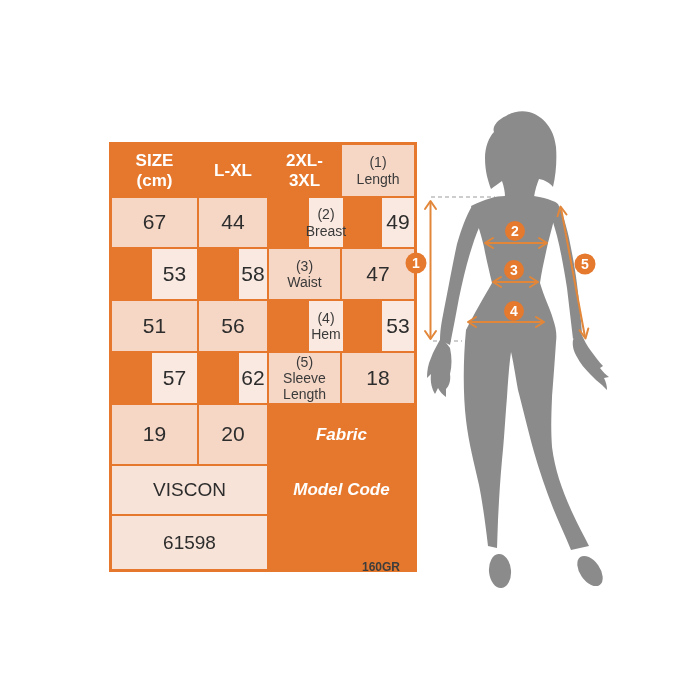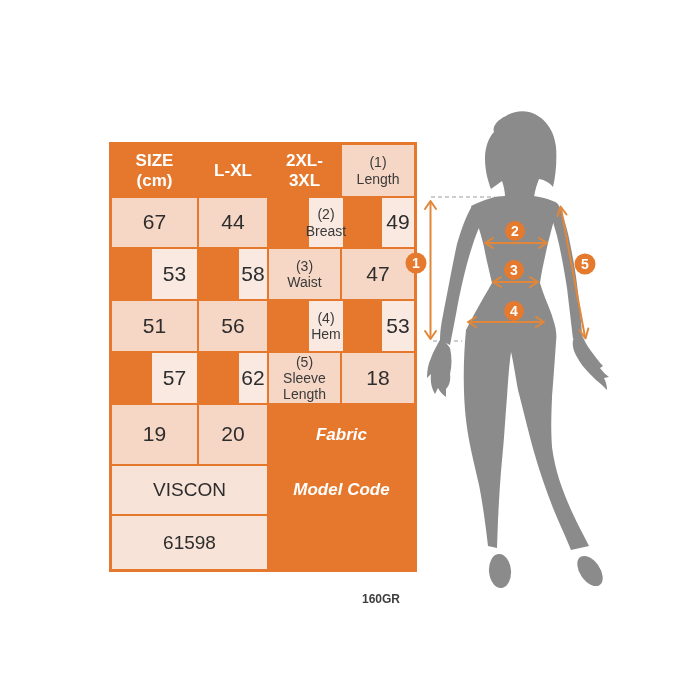--- a/index.html
+++ b/index.html
@@ -29,21 +29,21 @@
   .cell.lbl{font-size:14px;color:#3a3a3a;padding:0 17px;}
   .cell.val{font-size:21px;color:#2d2d2d;}
   .rA{background:#f6d7c6;}   
   .rB{background:#fae9e0;margin-left:40px;}   
   .rC{background:#f8e3d8;}   
   .span2{grid-column:span 2;}
   .foot-head{font-size:17.5px;font-style:italic;}
   .foot-val{font-size:19px;color:#2d2d2d;}
   
   .weight-note{
-    position:absolute;left:330px;top:592px;width:70px;
+    position:absolute;left:330px;top:560px;width:70px;
     text-align:right;font-size:12px;font-weight:bold;color:#3d3d3d;
   }
   
   .figure-svg{position:absolute;left:402px;top:100px;}
   .sil{fill:#8b8b8b;stroke:none;}
   .meas{stroke:#e2873a;stroke-width:2;fill:none;stroke-linecap:round;stroke-linejoin:round;}
   .dash{stroke:#bdbdbd;stroke-width:1.4;stroke-dasharray:4 3;fill:none;}
   .mk{fill:#e5792e;}
   .mk-num{
     fill:#ffffff;font-family:"Liberation Sans", sans-serif;

